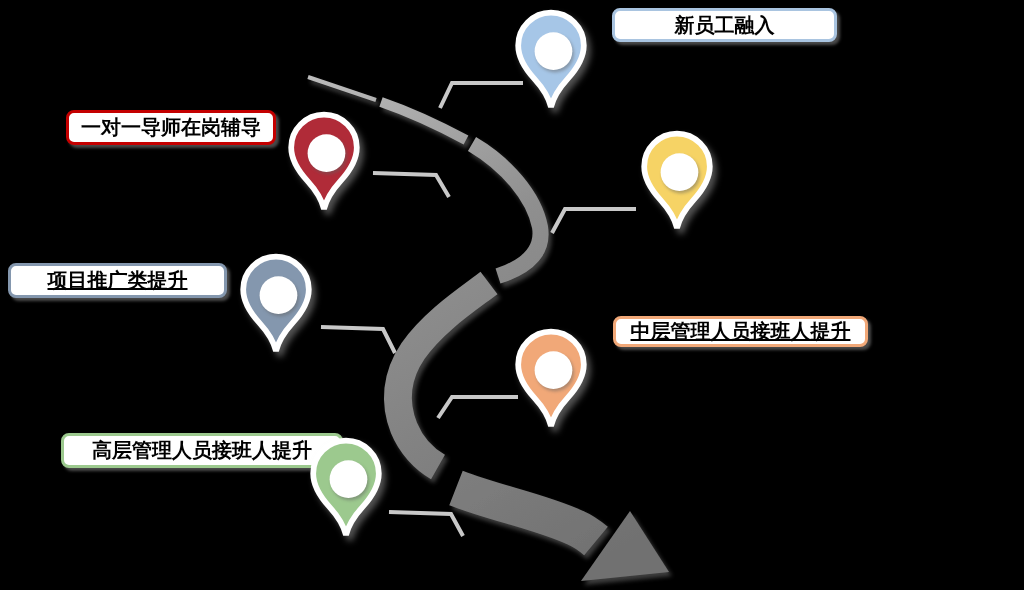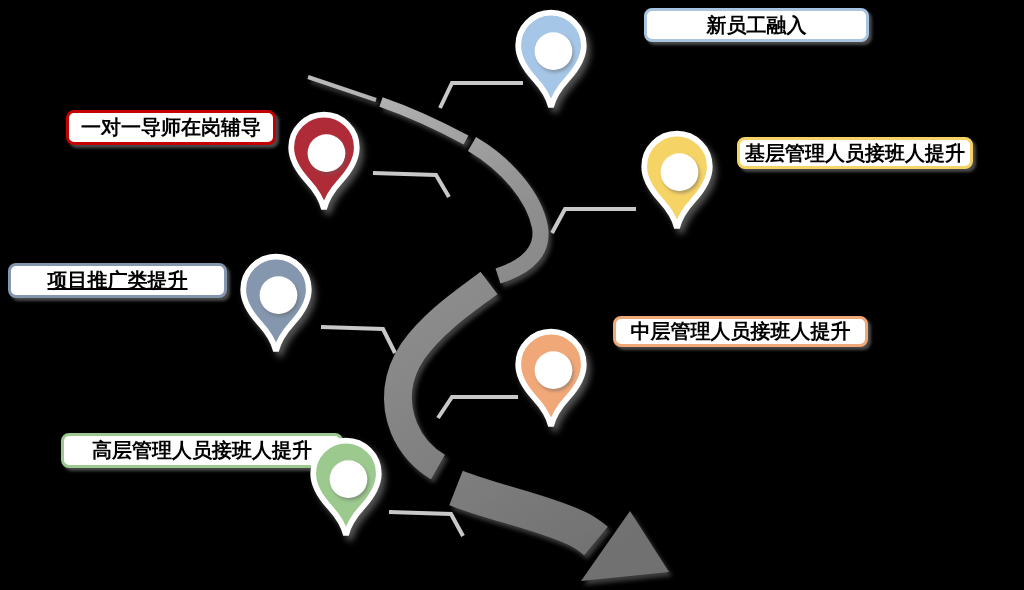--- a/index.html
+++ b/index.html
@@ -95,33 +95,30 @@
     <g filter="url(#roadShadow)">
       <path class="road-seg" stroke-width="4" d="M308,77 L376,100"></path>
       <path class="road-seg" stroke-width="10" d="M381,102 C410,112 438,125 466,140"></path>
       <path class="road-seg" stroke-width="16" d="M472,144 C506,164 534,196 540,227 C544,252 526,267 498,276"></path>
       <path class="road-seg" stroke-width="28" d="M489,283 C468,299 434,321 413,351 C396,376 394,403 404,428 C411,445 424,459 438,467"></path>
       <path class="road-seg" stroke-width="37" d="M456,488 C497,504 539,511 576,528 C583,531 590,536 596,541"></path>
       <polygon points="630,511 669,572 581,581" fill="url(#roadGrad)"></polygon>
     </g>
   </svg>
 
-  <div class="label-box box-m0" style="border-color: rgb(169, 196, 224); margin-left: 32px;">
+  <div class="label-box box-m0" style="border-color: rgb(169, 196, 224);">
     <span>新员工融入</span>
   </div>
   <div class="label-box box-m1" style="border-color: rgb(196, 0, 0);">
     <span>一对一导师在岗辅导</span>
   </div>
-  <div class="label-box box-m2" style="border-color: rgb(246, 211, 101);">
-    <span>基层管理人员接班人提升</span>
-  </div>
   <div class="label-box box-m3" style="border-color: rgb(132, 151, 174);">
     <span>项目推广类提升</span>
   </div>
-  <div class="label-box box-m4" style="border-color: rgb(241, 168, 120);">
+  <div class="label-box box-m4" style="border-color: rgb(241, 168, 120); text-decoration: underline;">
     <span>中层管理人员接班人提升</span>
   </div>
   <div class="label-box box-m5" style="border-color: rgb(156, 201, 142);">
     <span>高层管理人员接班人提升</span>
   </div>
 
   <svg class="pin pin-m0" width="82" height="115" viewBox="0 0 100 140">
     <path d="M50,8 C28,8 10,26 10,48 C10,63 19,77 30,89 C40,100 47,111 50,123 C53,111 60,100 70,89 C81,77 90,63 90,48 C90,26 72,8 50,8 Z" stroke="#ffffff" stroke-width="7" fill="#A6C6E7"></path>
     <circle class="pin-core" cx="53" cy="55" r="23" fill="#ffffff"></circle>
   </svg>

